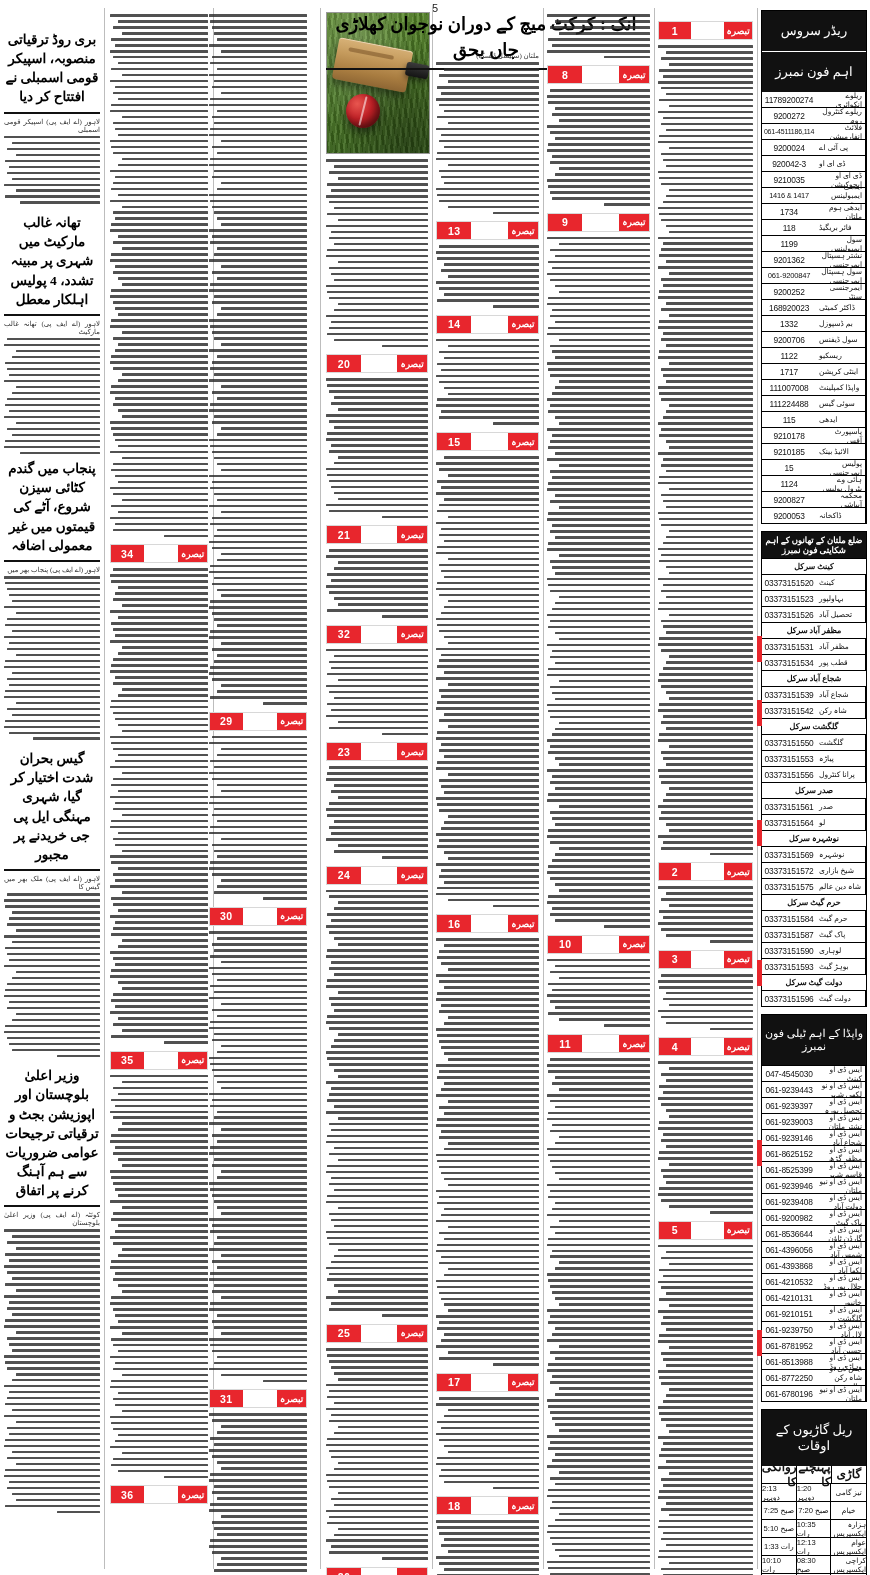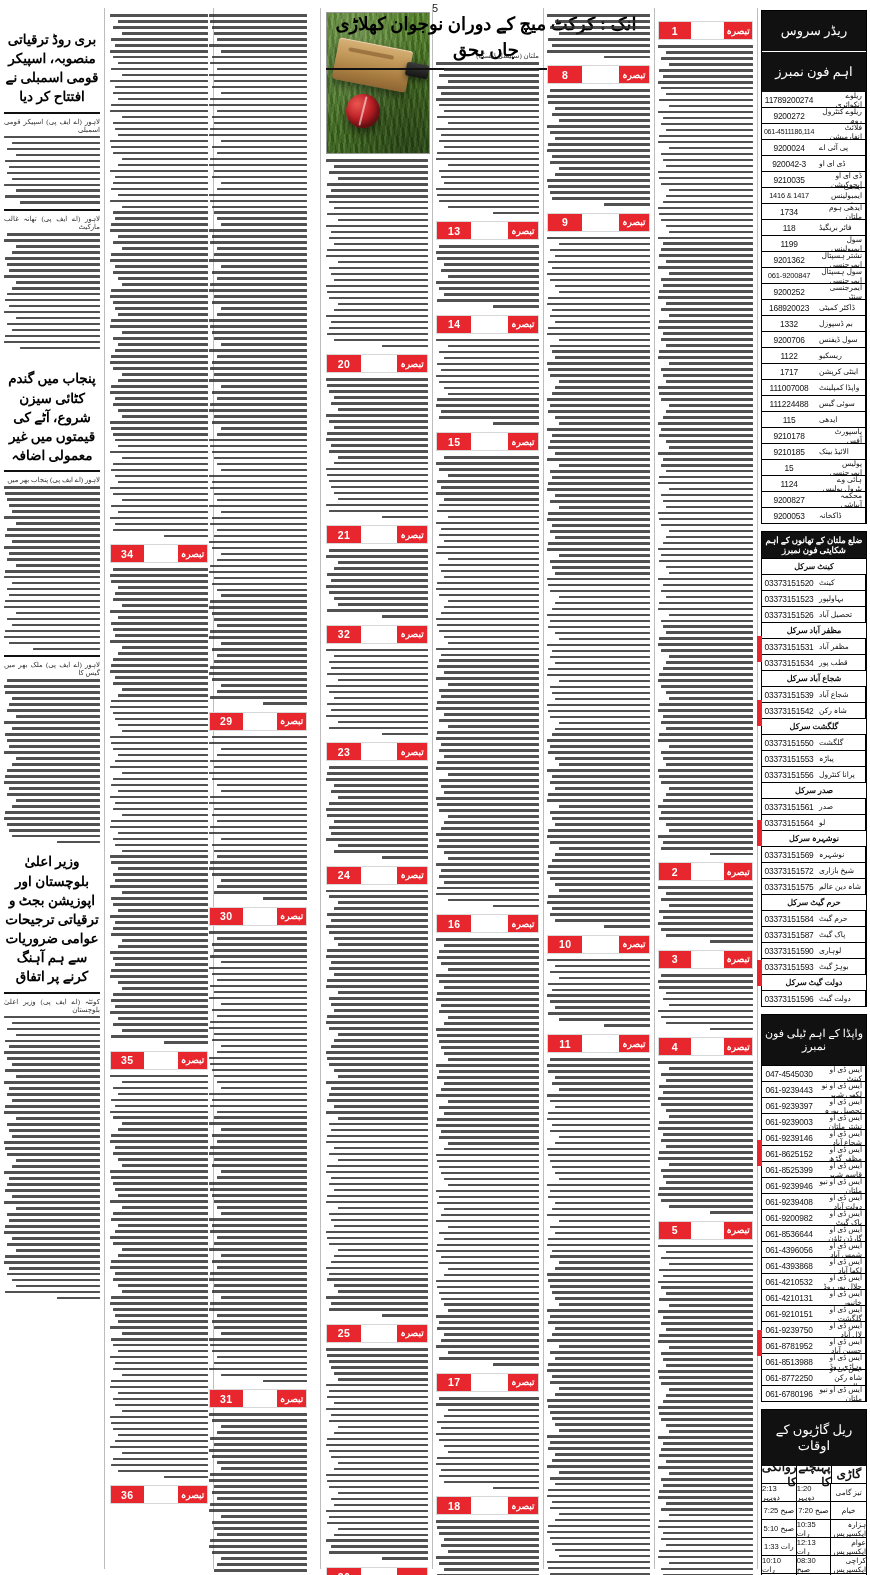--- a/index.html
+++ b/index.html
@@ -111,20 +111,21 @@
         <div class="ln s4"></div>
           <div class="ln s6"></div>
           <div class="ln s2"></div>
           <div class="ln s3"></div>
         <div class="ln s1"></div>
           <div class="ln s5"></div>
           <div class="ln s4"></div>
           <div class="ln s8"></div>
       </div>
 
+      <div class="hl mid" style="margin-top:9px">تھانہ غالب مارکیٹ میں شہری پر مبینہ تشدد، 4 پولیس اہلکار معطل</div>
       <div class="hrule"></div>
       <div class="byline">لاہور (اے ایف پی) تھانہ غالب مارکیٹ</div>
       <div class="txt tight">
         <div class="ln s2"></div>
           <div class="ln s1"></div>
           <div class="ln s5"></div>
           <div class="ln s3"></div>
         <div class="ln s4"></div>
           <div class="ln s2"></div>
           <div class="ln s6"></div>
@@ -136,21 +137,21 @@
         <div class="ln s6"></div>
           <div class="ln s1"></div>
           <div class="ln s5"></div>
           <div class="ln s2"></div>
         <div class="ln s3"></div>
           <div class="ln s4"></div>
           <div class="ln s1"></div>
           <div class="ln s8"></div>
       </div>
 
-      <div class="hl mid" style="margin-top:20px">پنجاب میں گندم کٹائی سیزن شروع، آٹے کی قیمتوں میں غیر معمولی اضافہ</div>
+      <div class="hl mid" style="margin-top:5px">پنجاب میں گندم کٹائی سیزن شروع، آٹے کی قیمتوں میں غیر معمولی اضافہ</div>
       <div class="hrule"></div>
       <div class="byline">لاہور (اے ایف پی) پنجاب بھر میں</div>
       <div class="txt tight">
         <div class="ln s1"></div>
           <div class="ln s4"></div>
           <div class="ln s2"></div>
           <div class="ln s6"></div>
         <div class="ln s3"></div>
           <div class="ln s1"></div>
           <div class="ln s5"></div>
@@ -170,20 +171,21 @@
         <div class="ln s1"></div>
           <div class="ln s5"></div>
           <div class="ln s2"></div>
           <div class="ln s3"></div>
         <div class="ln s4"></div>
           <div class="ln s1"></div>
           <div class="ln s6"></div>
           <div class="ln s7"></div>
       </div>
 
+      <div class="hl mid" style="margin-top:9px">گیس بحران شدت اختیار کر گیا، شہری مہنگی ایل پی جی خریدنے پر مجبور</div>
       <div class="hrule"></div>
       <div class="byline">لاہور (اے ایف پی) ملک بھر میں گیس کا</div>
       <div class="txt tight">
         <div class="ln s2"></div>
           <div class="ln s1"></div>
           <div class="ln s4"></div>
           <div class="ln s3"></div>
         <div class="ln s6"></div>
           <div class="ln s2"></div>
           <div class="ln s5"></div>

